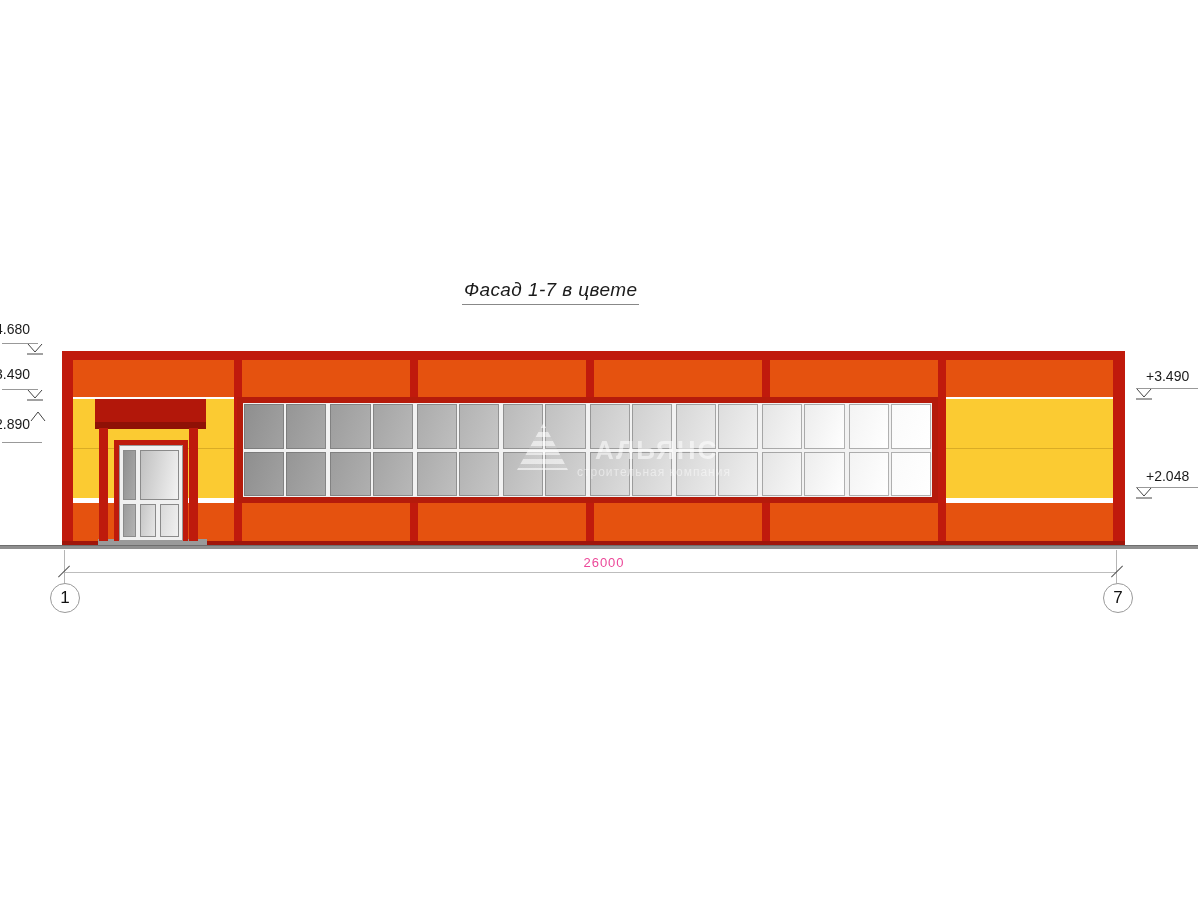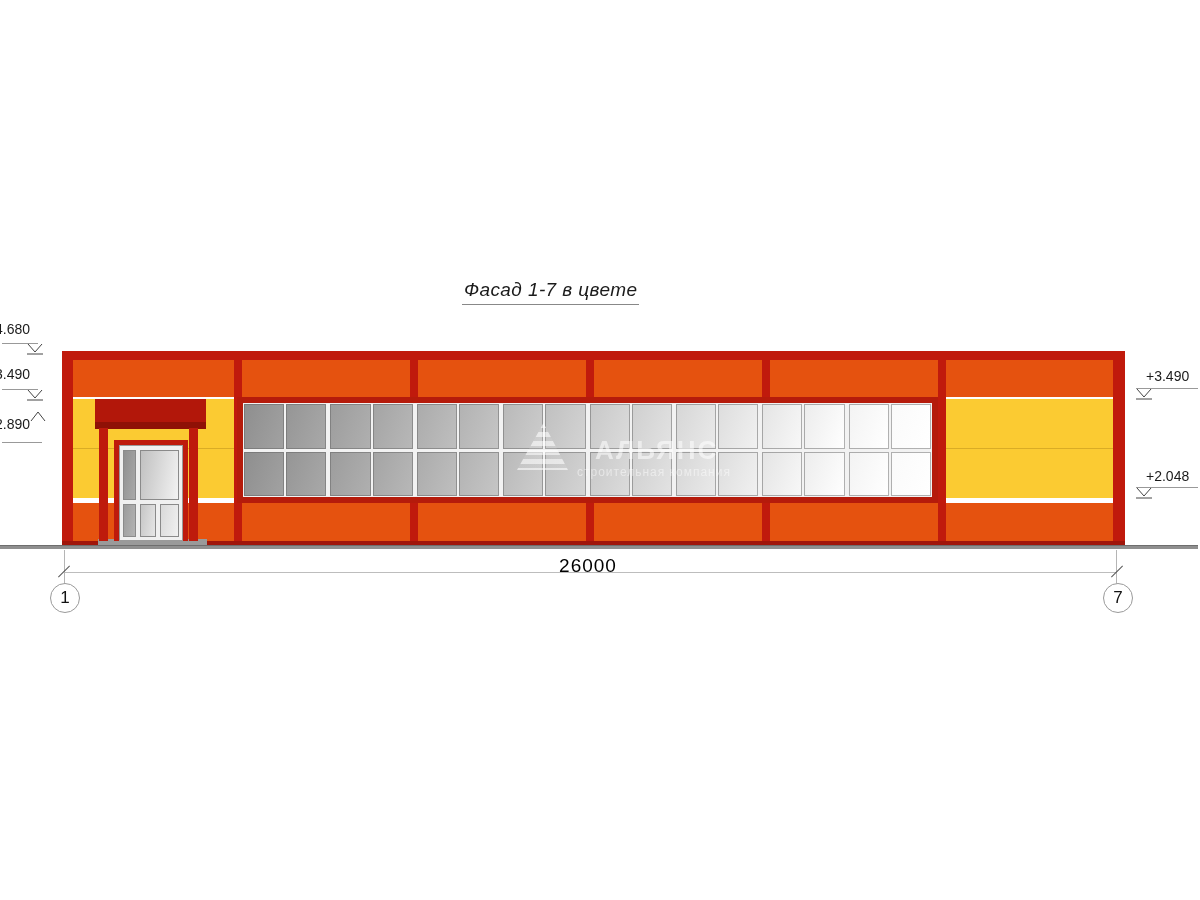--- a/index.html
+++ b/index.html
@@ -61,22 +61,22 @@
            color:rgba(255,255,255,.48);}
 
   
   .ground{position:absolute;left:0;top:545px;width:1198px;height:4px;
           background:linear-gradient(180deg,#6e6e6e 0 1px,#8F8F8F 1px 4px);}
 
   
   .ext-line{position:absolute;top:550px;width:1px;height:34px;background:#b5b5b5;}
   .dim-line{position:absolute;left:64px;top:572px;width:1053px;height:1px;background:#bdbdbd;}
   .dim-tick{position:absolute;top:571px;width:16px;height:1px;background:#555;transform:rotate(-45deg);}
-  .dim-label{position:absolute;left:488px;top:555px;width:200px;text-align:center;
-             font-size:19px;color:#000000;letter-spacing:1px;}
+  .dim-label{position:absolute;left:504px;top:555px;width:200px;text-align:center;
+             font-size:13px;color:#ec4899;letter-spacing:1px;}
   .axis-circle{position:absolute;top:583px;width:28px;height:28px;border:1px solid #9a9a9a;
                border-radius:50%;background:#fff;text-align:center;line-height:28px;
                font-size:17px;color:#111;}
 
   
   .ev-label{position:absolute;font-size:14px;color:#1b1b1b;}
   .ev-label-l{left:-20px;width:50px;text-align:right;}
   .ev-line{position:absolute;height:1px;background:#999;}
   .ev-arrow{position:absolute;}
 </style>

